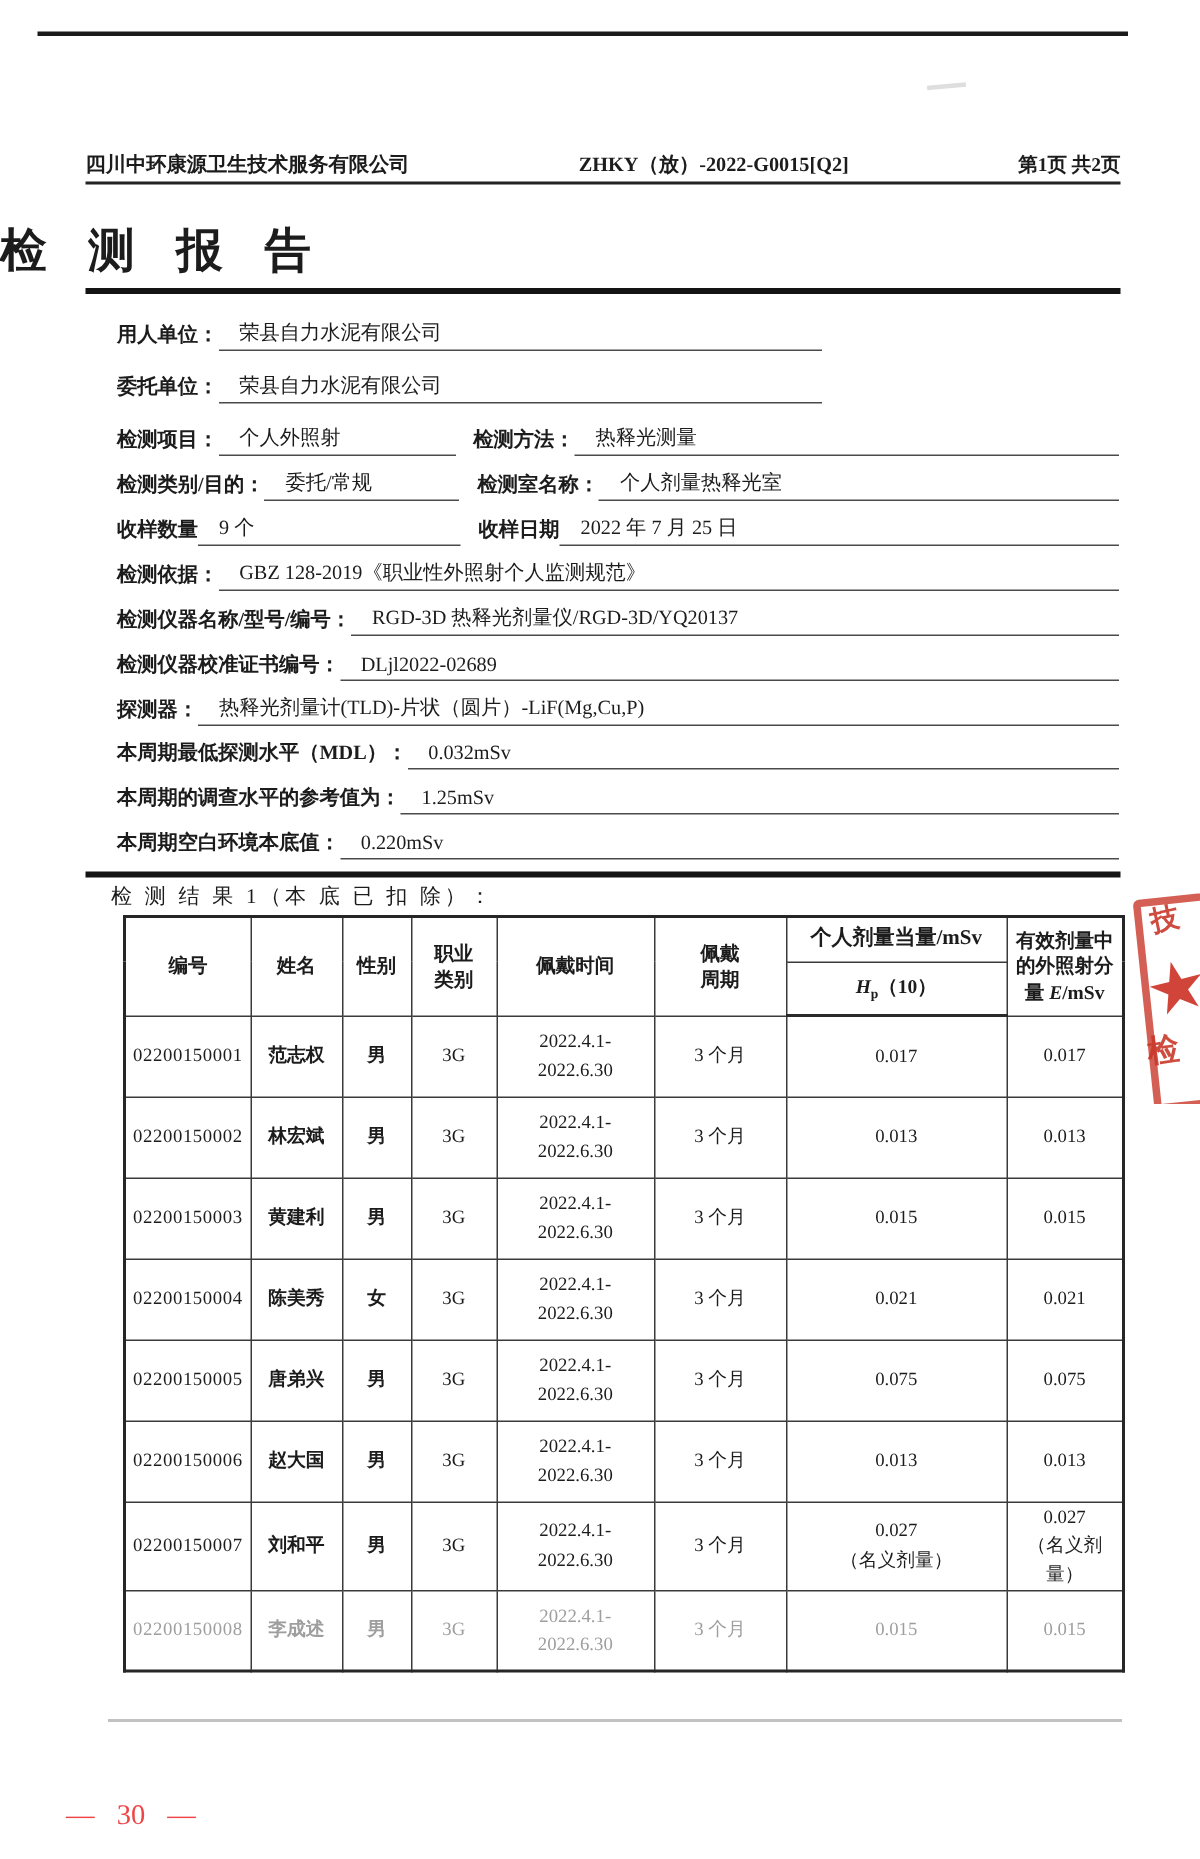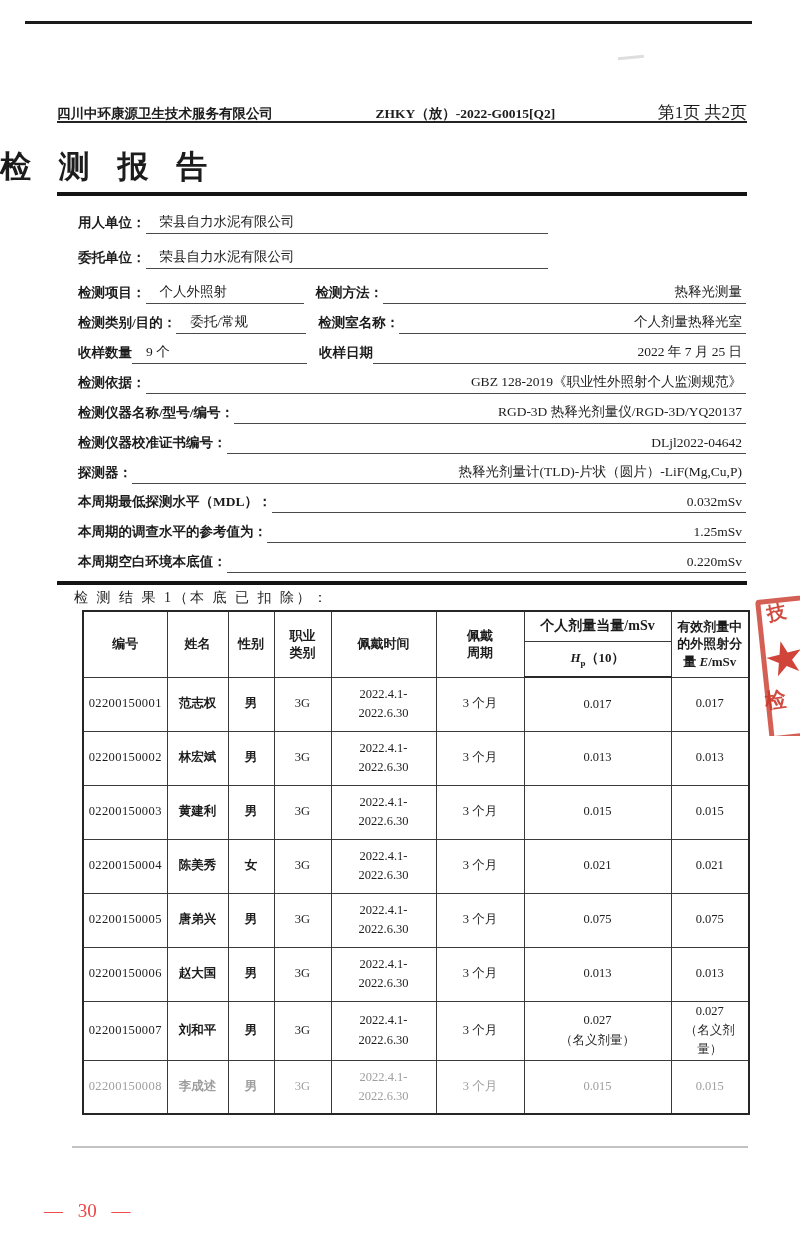--- a/index.html
+++ b/index.html
@@ -7,31 +7,31 @@
     position:relative;width:800px;height:1239px;background:#ffffff;overflow:hidden;
     font-family:"Liberation Serif","DejaVu Serif",serif;color:#1c1c1c;
   }
   
   .top-scan-line{position:absolute;left:25px;top:21px;width:727px;height:3px;background:#1b1b1b;}
   .pencil-mark{position:absolute;left:618px;top:56px;width:26px;height:3px;background:#dedede;transform:rotate(-5deg);}
   
   .doc-header{position:absolute;left:57px;top:101px;width:690px;display:flex;justify-content:space-between;align-items:baseline;}
   .doc-header .company{font-size:13.5px;font-weight:700;}
   .doc-header .docno{font-size:13.5px;font-weight:700;}
-  .doc-header .pages{font-size:17px;font-weight:400;}
+  .doc-header .pages{font-size:13px;font-weight:700;}
   .header-rule{position:absolute;left:57px;top:121px;width:690px;height:2px;background:#232323;}
   
   .report-title{position:absolute;left:0;top:146px;width:100%;text-align:left;font-size:31px;font-weight:700;letter-spacing:10px;}
   .rule-thick-1{position:absolute;left:57px;top:192px;width:690px;height:4px;background:#141414;}
   
   .form{position:absolute;left:78px;top:205px;width:668px;}
   .frow{display:flex;align-items:flex-end;box-sizing:border-box;}
   .frow .lab{font-weight:700;font-size:13.5px;white-space:nowrap;padding-bottom:2px;}
   .frow .val{font-size:13.5px;border-bottom:1.5px solid #4a4a4a;padding:0 4px 2px 14px;white-space:nowrap;box-sizing:border-box;}
-  .frow .grow{flex:1 1 auto;text-align:right;}
+  .frow .grow{flex:1 1 auto;}
   .h29{height:29px}.h30{height:30px}.h35{height:35px}
   .w402{width:402px}.w158{width:158px}.w130{width:130px}.w175{width:175px}
   .lab2{margin-left:12px;}
   
   .rule-thick-2{position:absolute;left:57px;top:581px;width:690px;height:4px;background:#141414;}
   .section-title{position:absolute;left:74px;top:589px;font-size:14px;font-weight:400;letter-spacing:2.5px;}
   
   .results-table{position:absolute;left:82px;top:610px;border-collapse:collapse;table-layout:fixed;width:666px;}
   .results-table td,.results-table th{border:1.5px solid #3a3a3a;padding:0 2px;text-align:center;vertical-align:middle;overflow:hidden;}
   .results-table{border:2px solid #262626;}
@@ -104,21 +104,21 @@
     <div class="frow h30">
       <span class="lab">检测依据：</span>
       <span class="val grow">GBZ 128-2019《职业性外照射个人监测规范》</span>
     </div>
     <div class="frow h30">
       <span class="lab">检测仪器名称/型号/编号：</span>
       <span class="val grow">RGD-3D 热释光剂量仪/RGD-3D/YQ20137</span>
     </div>
     <div class="frow h30">
       <span class="lab">检测仪器校准证书编号：</span>
-      <span class="val grow">DLjl2022-04642</span>
+      <span class="val grow">DLjl2022-02689</span>
     </div>
     <div class="frow h30">
       <span class="lab">探测器：</span>
       <span class="val grow">热释光剂量计(TLD)-片状（圆片）-LiF(Mg,Cu,P)</span>
     </div>
     <div class="frow h29">
       <span class="lab">本周期最低探测水平（MDL）：</span>
       <span class="val grow">0.032mSv</span>
     </div>
     <div class="frow h30">

